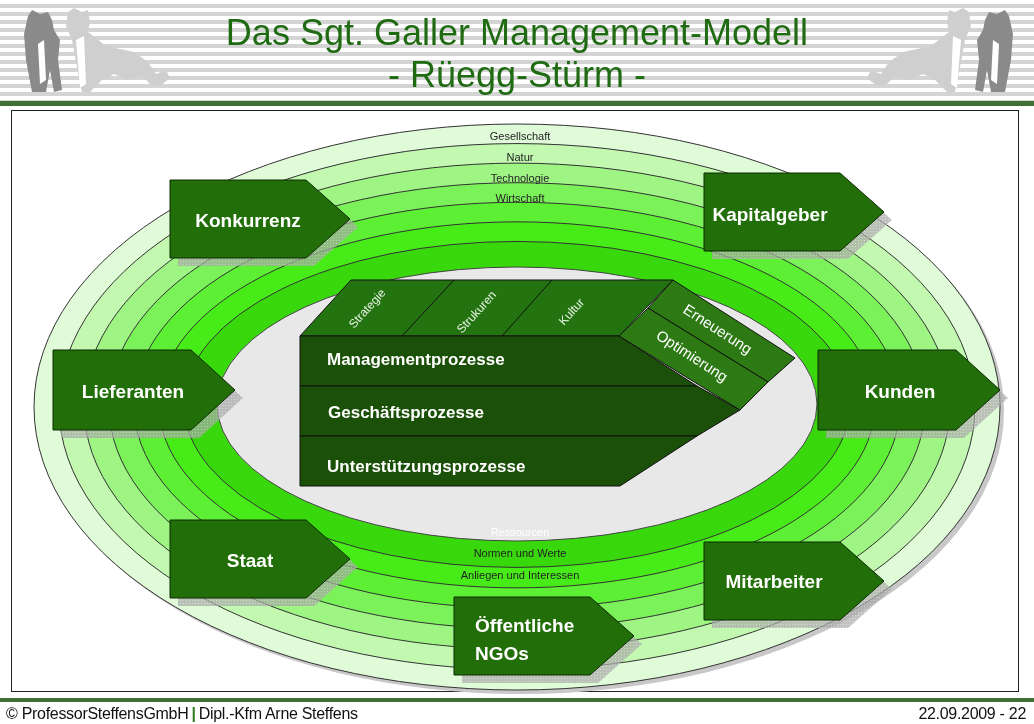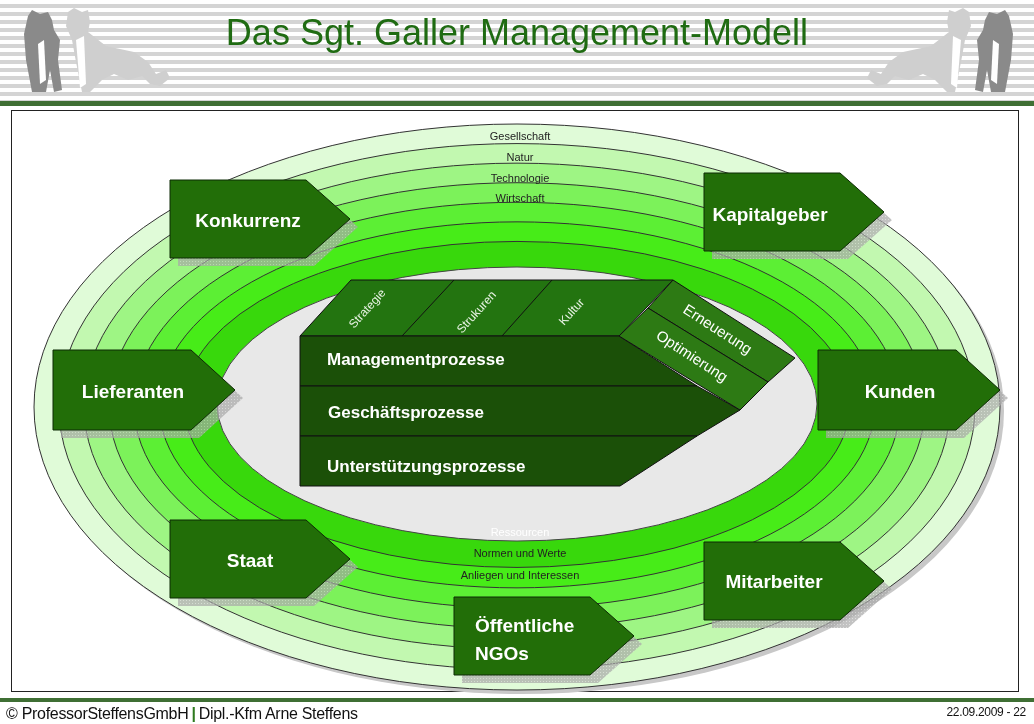--- a/index.html
+++ b/index.html
@@ -8,21 +8,21 @@
   .header { position:absolute; left:0; top:0; width:1034px; height:104px;
             background: repeating-linear-gradient(to bottom, #ffffff 0px, #ffffff 4px, #d4d4d4 4px, #d4d4d4 8px); }
   .header-rule { position:absolute; left:0; top:101px; width:1034px; height:5px; background:#3f6f34; }
   .title { position:absolute; left:0; top:12px; width:1034px; text-align:center; color:#1f6b12;
            font-size:36px; line-height:42px; font-family:"Liberation Sans", sans-serif; }
   .mascot { position:absolute; top:0; }
   .frame { position:absolute; left:11px; top:110px; width:1006px; height:580px; border:1px solid #222; background:#fff; }
   .footer-rule { position:absolute; left:0; top:698px; width:1034px; height:4px; background:#3f6f34; }
   .footer-left { position:absolute; left:6px; top:705px; font-size:16px; color:#111; letter-spacing:-0.3px; }
   .footer-left .sep { color:#2f7a1f; font-weight:bold; padding:0 3px; }
-  .footer-right { position:absolute; right:8px; top:705px; font-size:12px; color:#111; letter-spacing:-0.3px; }
+  .footer-right { position:absolute; right:8px; top:705px; font-size:16px; color:#111; letter-spacing:-0.3px; }
   svg text { font-family:"Liberation Sans", sans-serif; }
   .diagram { position:absolute; left:0; top:0; }
 </style>
 </head>
 <body>
 
 <div class="header"></div>
 
 <svg class="mascot" style="left:10px;" width="165" height="100" viewBox="0 0 165 100">
   <path d="M18 16 L22 10 L30 14 L38 12 L42 20 L44 30 L50 40 L48 60 L52 90 L44 92 L40 70 L36 92 L22 92 L16 60 L14 34 Z" fill="#8a8a8a"></path>
@@ -34,20 +34,21 @@
   <g transform="translate(165,0) scale(-1,1)">
     <path d="M18 16 L22 10 L30 14 L38 12 L42 20 L44 30 L50 40 L48 60 L52 90 L44 92 L40 70 L36 92 L22 92 L16 60 L14 34 Z" fill="#8a8a8a"></path>
     <path d="M28 44 L34 40 L36 80 L30 84 Z" fill="#ffffff"></path>
     <path d="M58 12 L64 8 L72 12 L78 10 L80 22 L78 32 L96 46 L124 52 L138 62 L146 74 L156 70 L160 78 L150 86 L140 84 L132 76 L118 80 L104 74 L92 80 L80 92 L72 92 L66 62 L62 40 L56 26 Z" fill="#cfcfcf"></path>
     <path d="M66 40 L74 36 L76 84 L70 88 Z" fill="#ffffff"></path>
   </g>
 </svg>
 
 <div class="title">
   <div>Das Sgt. Galler Management-Modell</div>
+  <div>- Rüegg-Stürm -</div>
 </div>
 <div class="header-rule"></div>
 
 <div class="frame"></div>
 
 <svg class="diagram" width="1034" height="724" viewBox="0 0 1034 724">
   <defs>
     <pattern id="dots" width="3" height="3" patternUnits="userSpaceOnUse">
       <rect width="3" height="3" fill="#a8a8a8"></rect>
       <rect width="1" height="1" fill="#d0d0d0"></rect>

